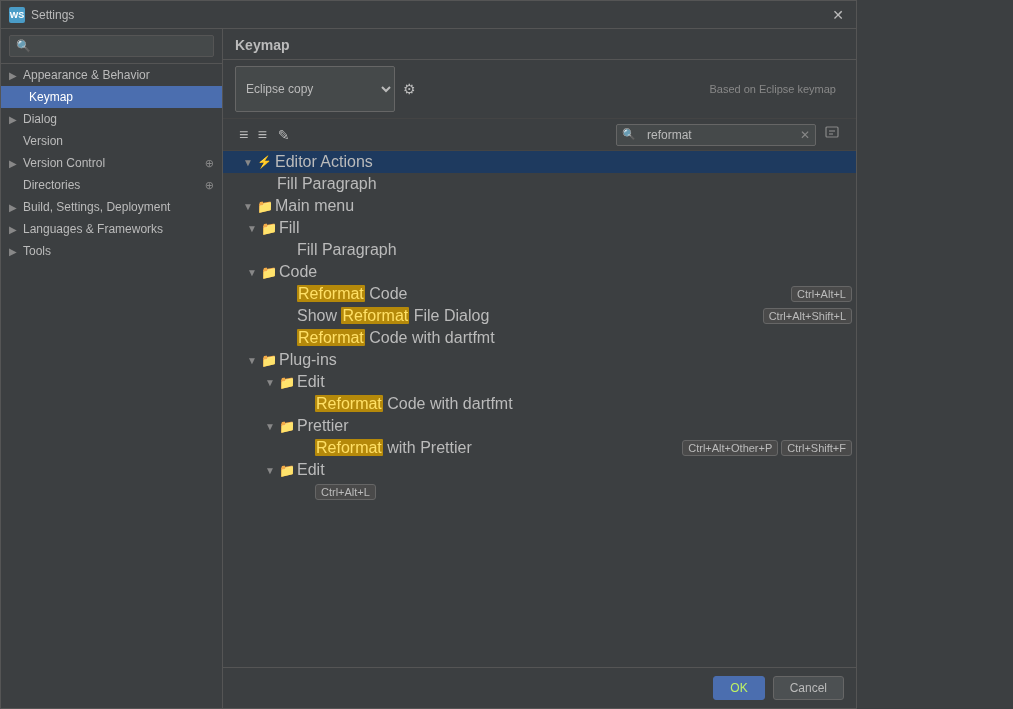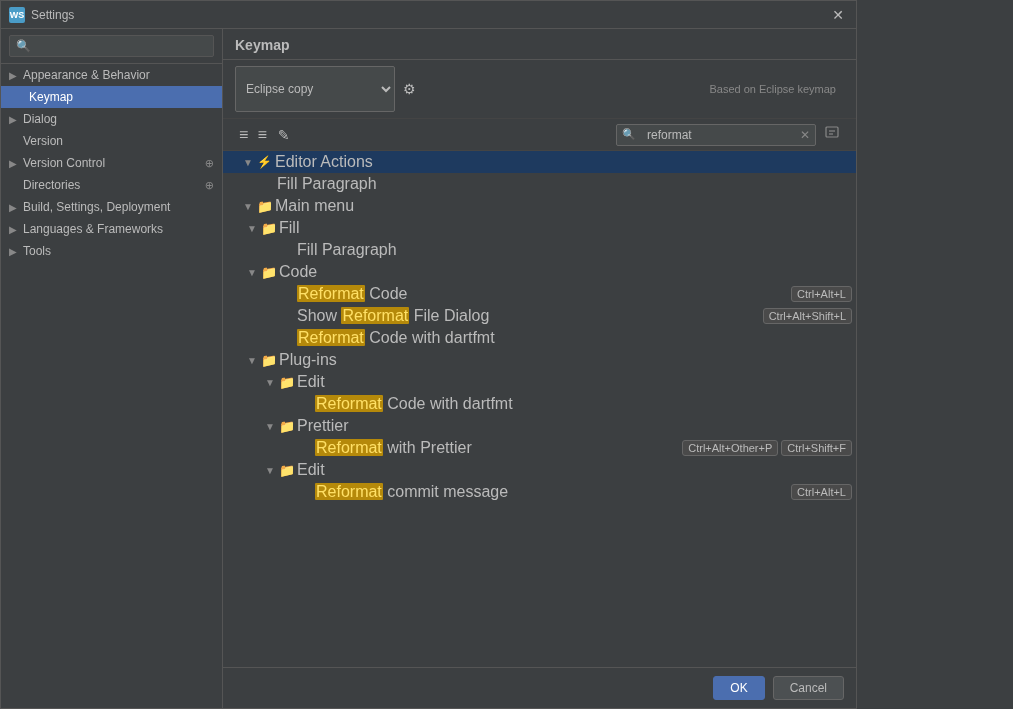--- a/index.html
+++ b/index.html
@@ -214,21 +214,21 @@
       font-size: 12px;
       border-radius: 3px;
       cursor: pointer;
       border: 1px solid #666;
       color: #bbbbbb;
       background: #4c5052;
     }
     .btn.primary {
       background: #4b6eaf;
       border-color: #4b6eaf;
-      color: #ffffff;
+      color: #bef264;
     }
     
     .folder-icon { color: #c5a830; font-size: 13px; }
     
     .toolbar-row2 {
       display: flex;
       align-items: center;
       padding: 4px 12px;
       border-bottom: 1px solid #444;
       gap: 8px;
@@ -478,23 +478,20 @@
         </div>
 
         <div class="tree-row">
           <span class="tree-indent" style="width:38px;"></span>
           <span class="tree-arrow">▼</span>
           <span class="tree-icon folder-icon">📁</span>
           <span class="tree-label">Edit</span>
         </div>
         <div class="tree-row">
           <span class="tree-indent" style="width:88px;"></span>
-          <span class="tree-label">
-            <span class="highlight">Reformat</span> commit message
-          </span>
           <div class="shortcut-badges">
             <span class="shortcut-badge">Ctrl+Alt+L</span>
           </div>
         </div>
 
       </div>
 
       <div class="bottom-bar">
         <button class="btn primary">OK</button>
         <button class="btn">Cancel</button>

